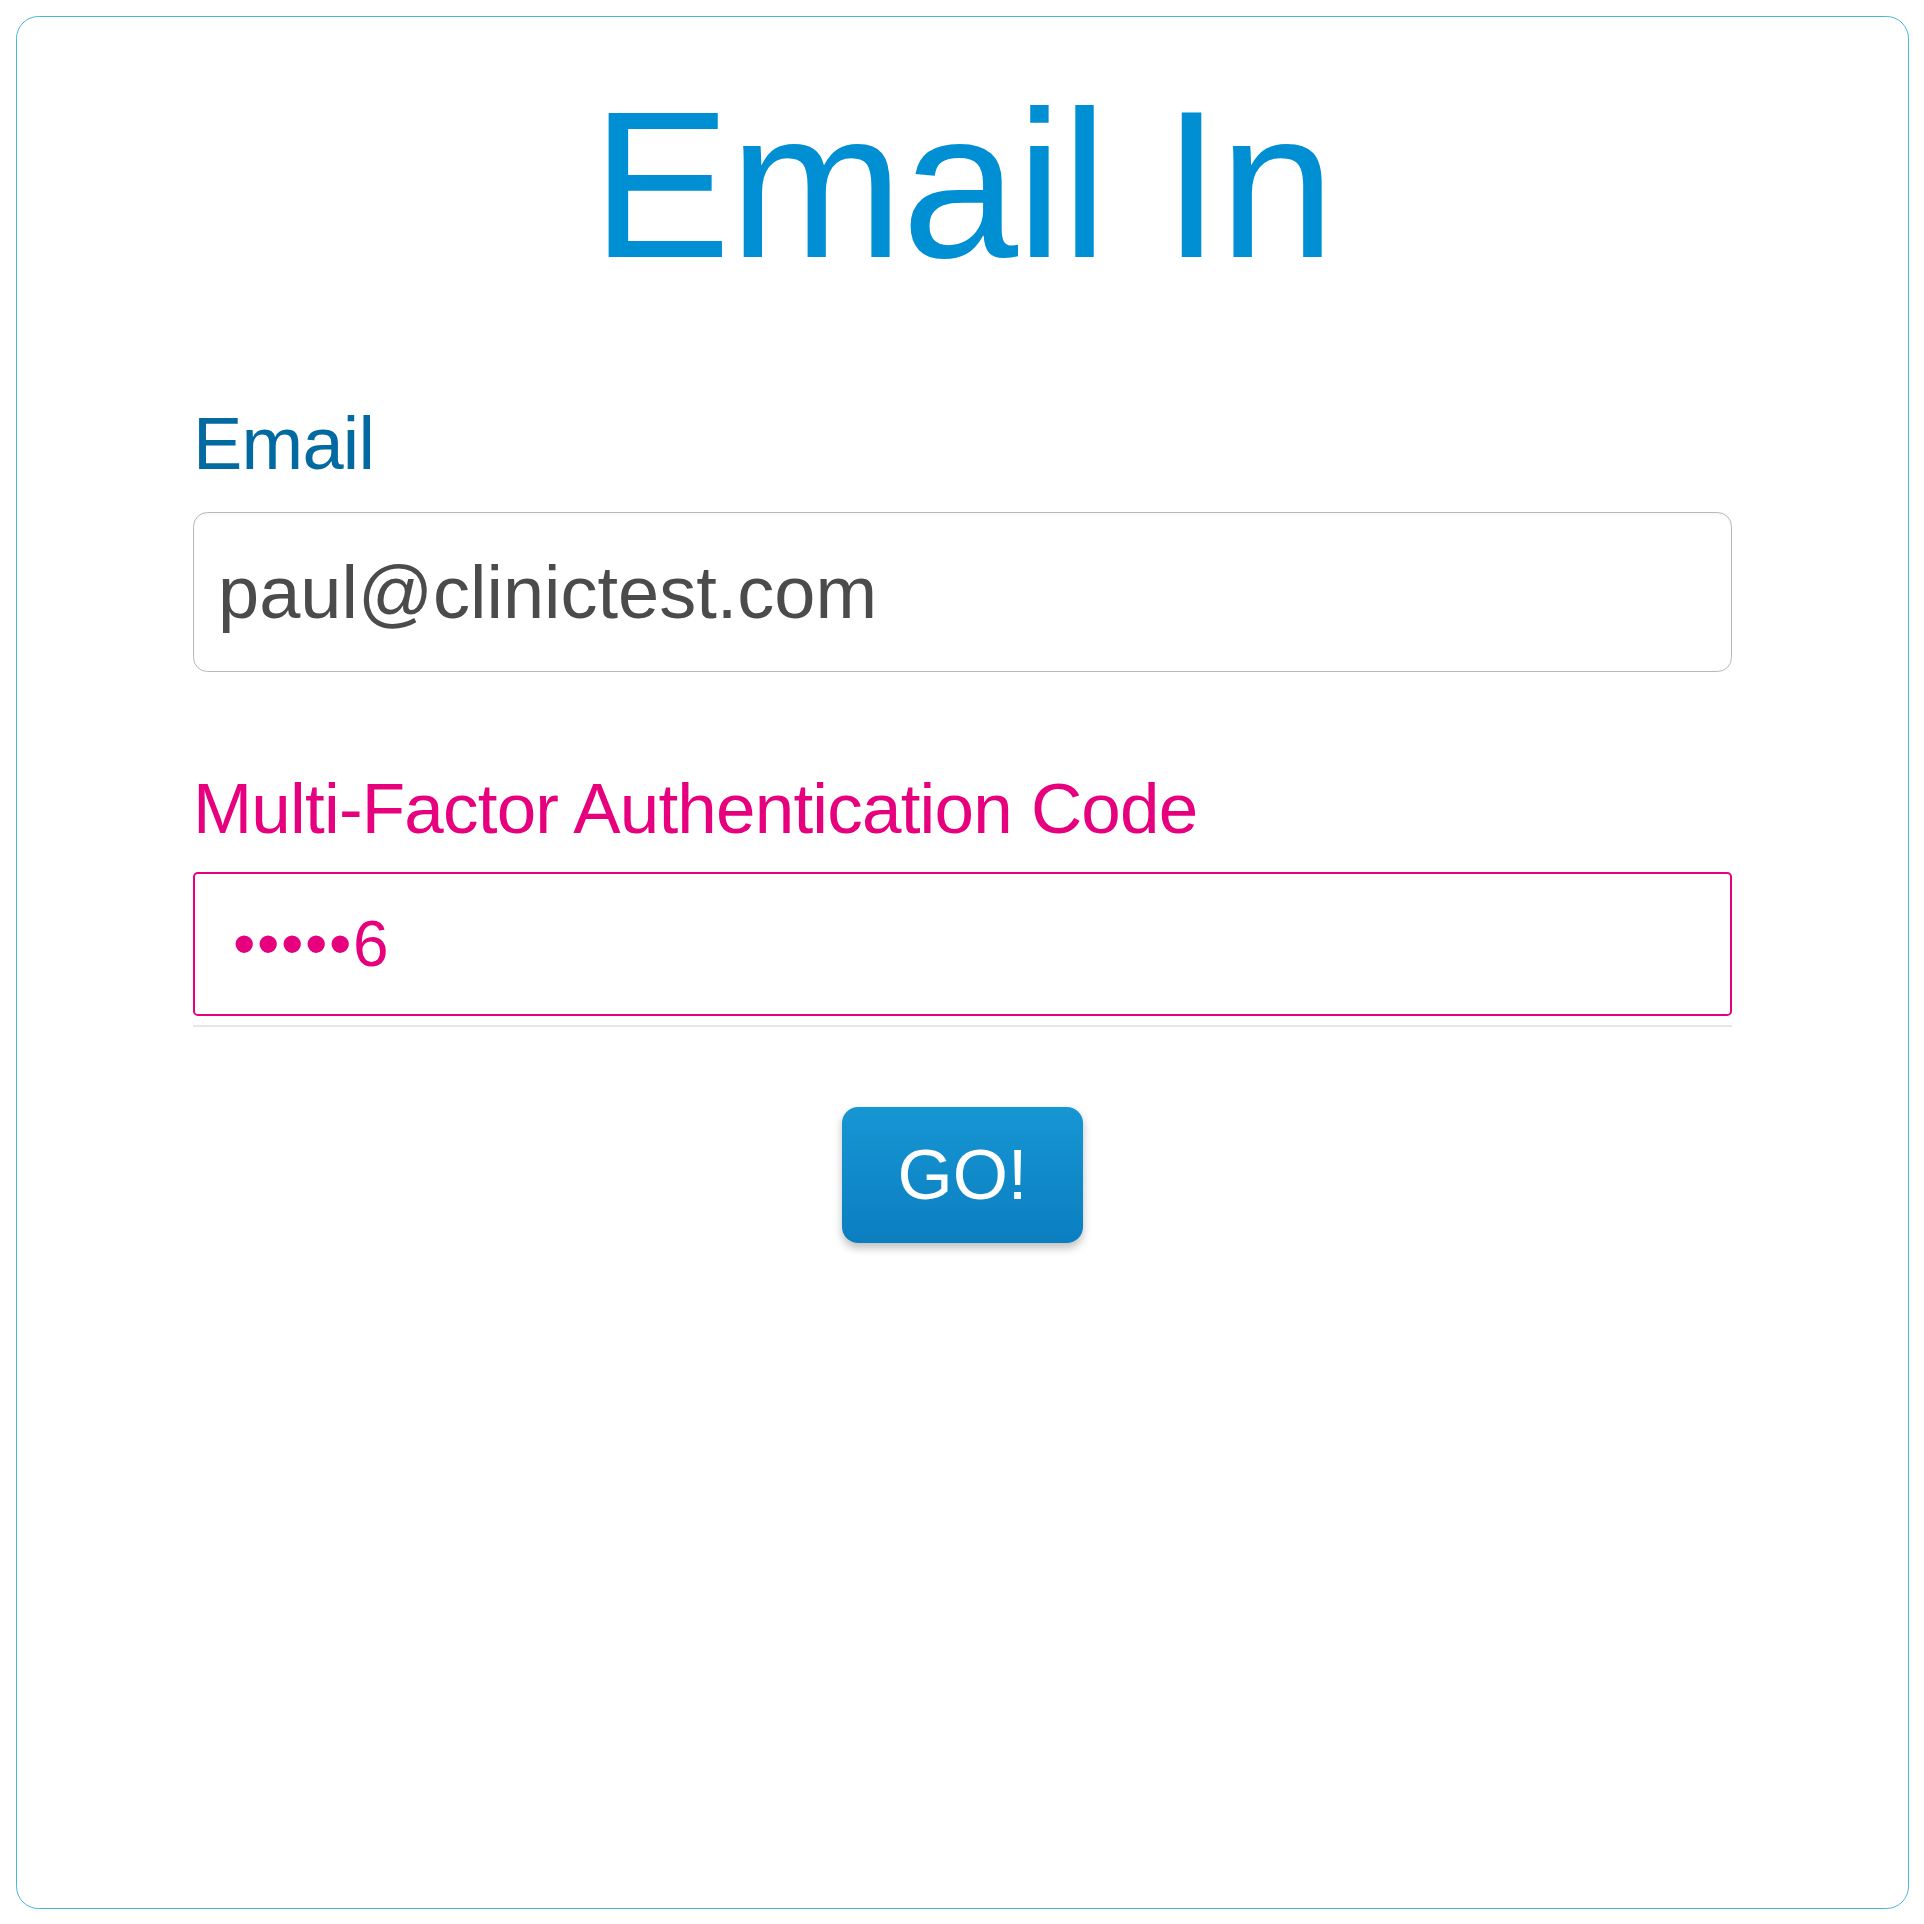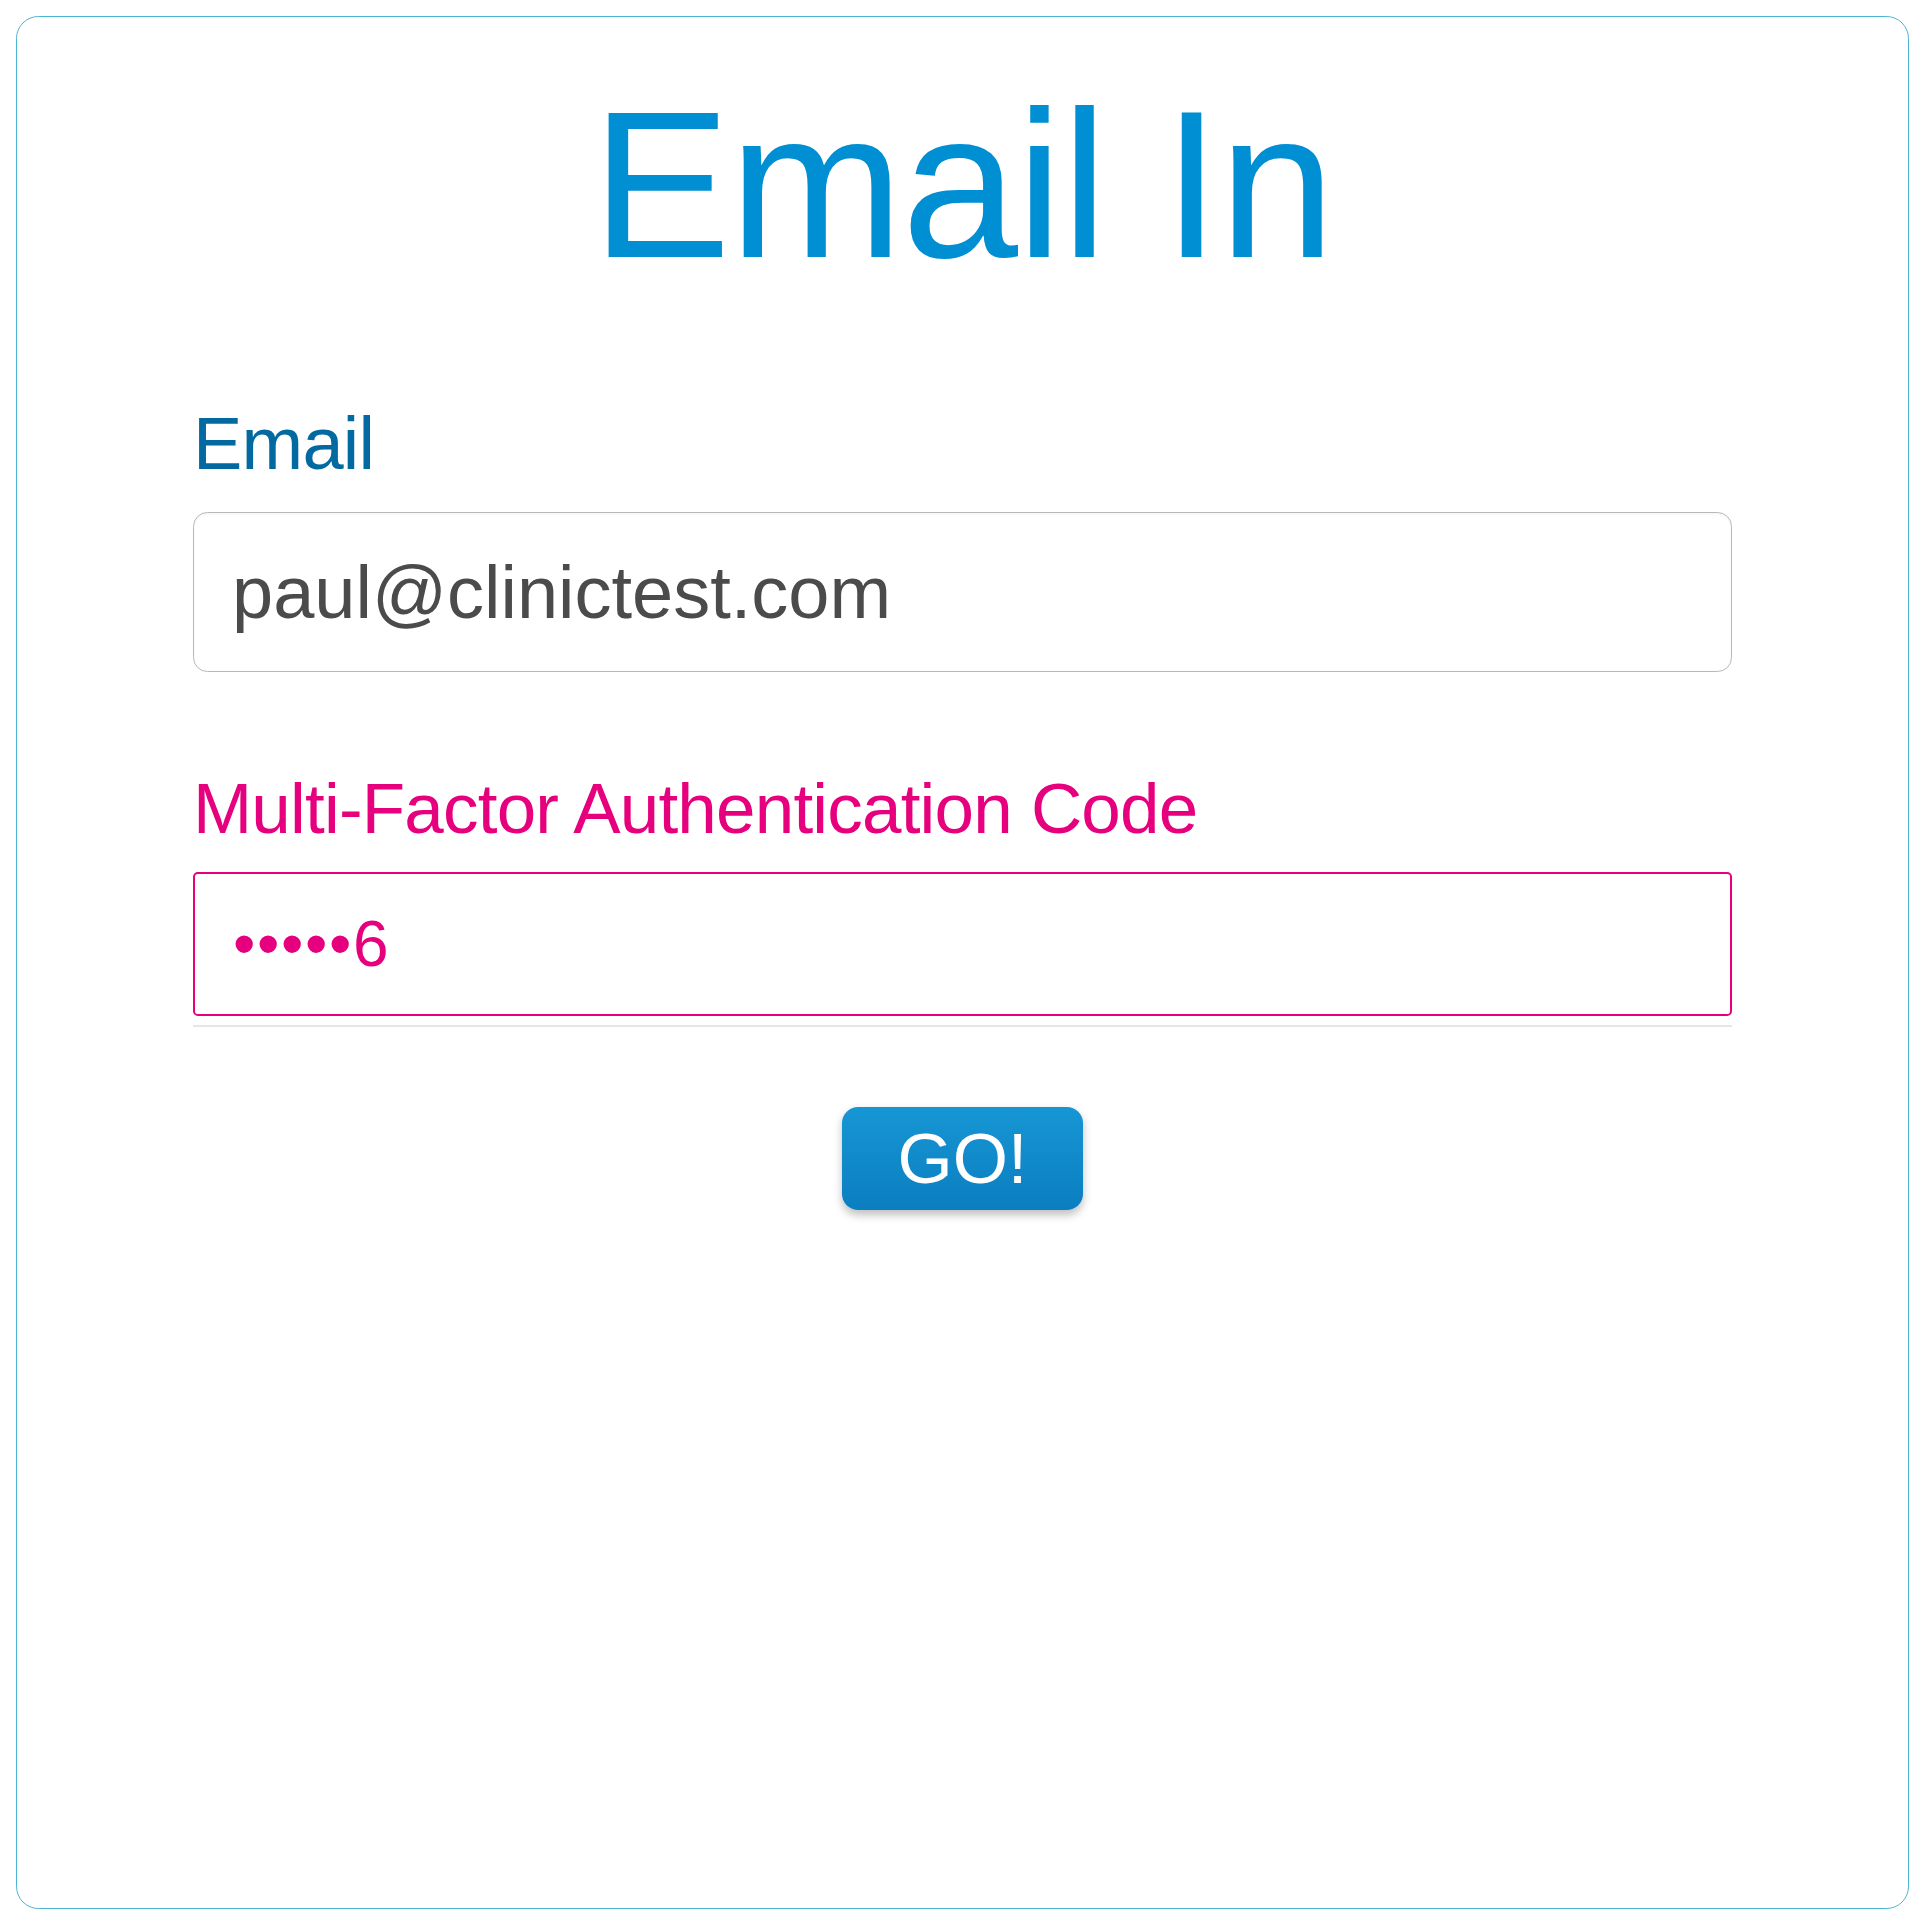--- a/index.html
+++ b/index.html
@@ -49,21 +49,21 @@
       font-weight: 400;
       margin-bottom: 26px;
       letter-spacing: -0.8px;
     }
 
     .input {
       width: 100%;
       height: 160px;
       border: 1.6px solid #b8b8b8;
       border-radius: 14.4px;
-      padding: 0 38px;
+      padding: 0 24px;
       font-size: 74px;
       color: #4b4b4b;
       background: #ffffff;
       font-family: inherit;
       font-weight: 400;
       outline: none;
       box-shadow: inset 0 1.6px 3.2px rgba(0,0,0,0.04);
     }
 
     .input.password-dots {
@@ -103,21 +103,21 @@
     .mfa-underline {
       height: 1.6px;
       background: #e6e6e6;
       margin-top: 9.6px;
     }
 
     .go-button {
       display: block;
       margin: 48px auto 0 auto;
       width: 241px;
-      height: 103px;
+      height: 136px;
       background: linear-gradient(to bottom, #1796d4 0%, #0b7ec0 100%);
       border: none;
       border-radius: 16px;
       color: #ffffff;
       font-size: 71px;
       font-weight: 400;
       cursor: pointer;
       box-shadow: 0 4.8px 8px rgba(0,0,0,0.25);
       font-family: inherit;
     }

